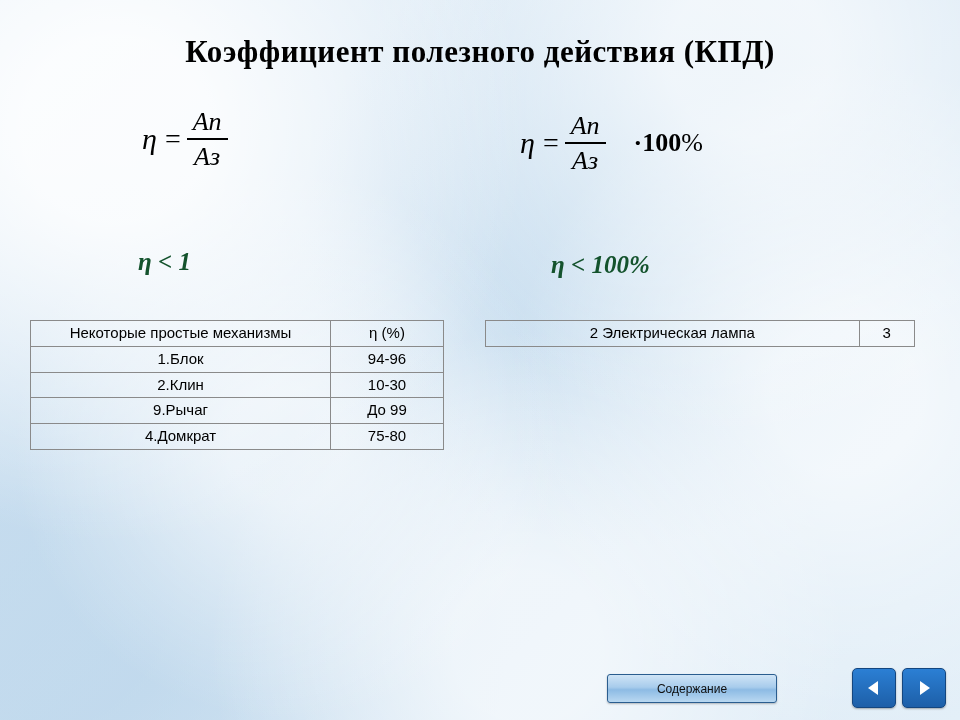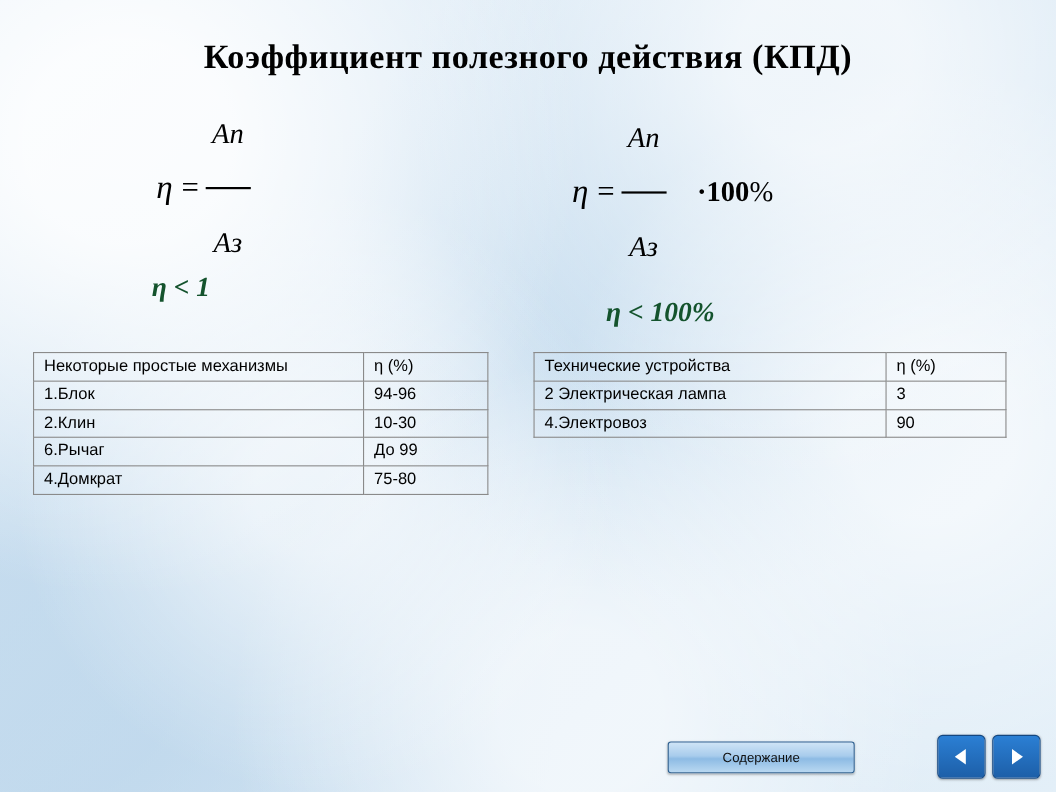--- a/index.html
+++ b/index.html
@@ -65,21 +65,20 @@
   }
   .formula .eq {
     font-size: 28px;
     margin-right: 6px;
   }
   .frac {
     display: inline-flex;
     flex-direction: column;
     align-items: center;
     line-height: 1.05;
-    gap: 32px;
   }
   .frac .num,
   .frac .den {
     font-style: italic;
     font-size: 26px;
     padding: 0 6px;
   }
   .frac .bar {
     width: 100%;
     height: 2px;
@@ -100,34 +99,34 @@
 
   .ineq {
     position: absolute;
     font-family: "Liberation Serif", serif;
     font-style: italic;
     font-weight: bold;
     font-size: 25px;
     color: #14532d;
   }
   #ineq-left { top: 248px; left: 138px; }
-  #ineq-right { top: 251px; left: 551px; margin-top: 20px; }
+  #ineq-right { top: 251px; left: 551px; }
 
   
   table {
     position: absolute;
     border-collapse: collapse;
     background: transparent;
     font-size: 15px;
     color: #000;
   }
   table td, table th {
     border: 1px solid #8a8a8a;
     padding: 3px 9px;
-    text-align: left;
+    text-align: center;
     vertical-align: top;
     font-weight: normal;
     line-height: 1.25;
   }
   #table-simple-machines {
     top: 320px;
     left: 30px;
     width: 414px;
   }
   #table-simple-machines .col-name { width: 310px; }
@@ -219,43 +218,35 @@
     </tr>
     <tr>
       <td>1.Блок</td>
       <td>94-96</td>
     </tr>
     <tr>
       <td>2.Клин</td>
       <td>10-30</td>
     </tr>
     <tr>
-      <td>6.Рычаг</td>
+      <td>9.Рычаг</td>
       <td>До 99</td>
     </tr>
     <tr>
       <td>4.Домкрат</td>
       <td>75-80</td>
     </tr>
   </tbody>
     </table>
 
   <table id="table-devices">
     <tbody>
-        <tr>
-      <td class="col-name">Технические  устройства</td>
-      <td class="col-val">η (%)</td>
-    </tr>
     <tr>
       <td>2 Электрическая лампа</td>
       <td>3</td>
-    </tr>
-    <tr>
-      <td>4.Электровоз</td>
-      <td>90</td>
     </tr>
   </tbody>
     </table>
 
   <div class="content-button">
     <span>Содержание</span>
   </div>
 
   <div class="nav-btn" id="nav-prev">
     <span>

